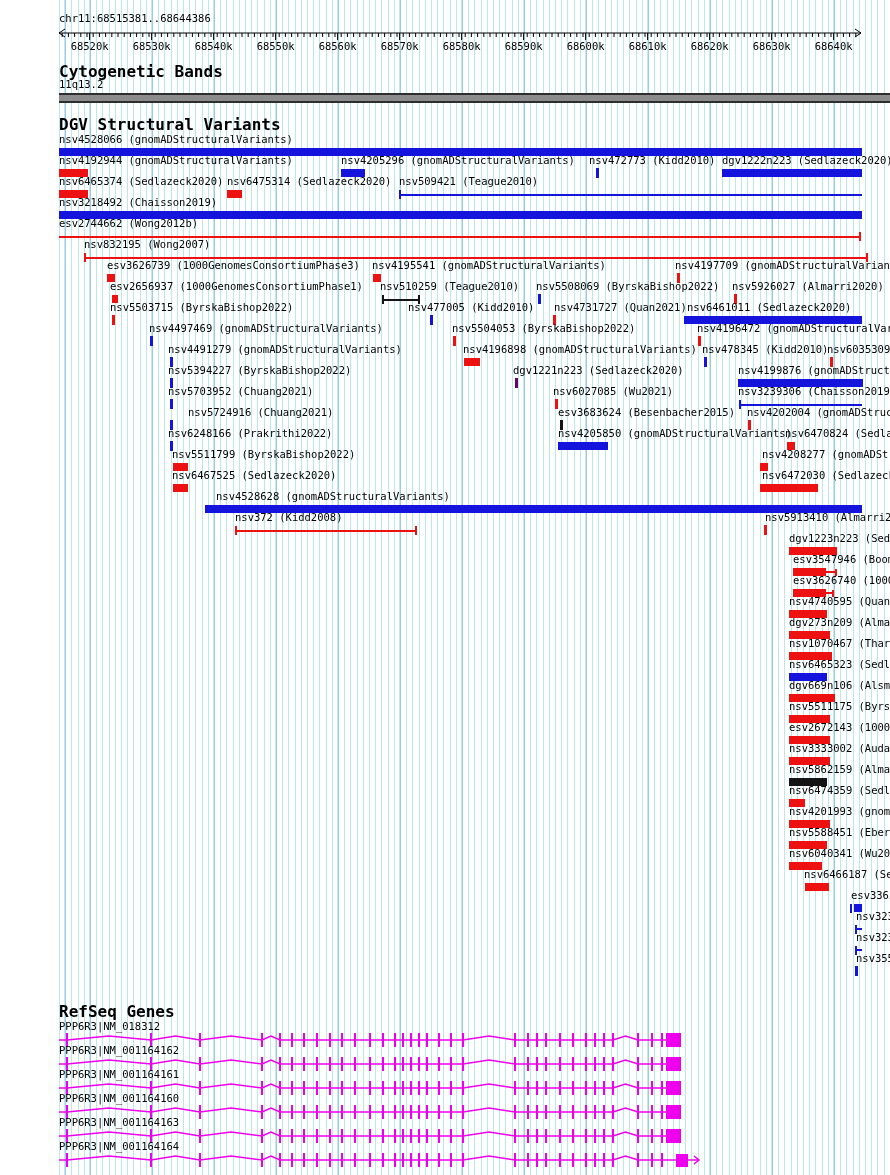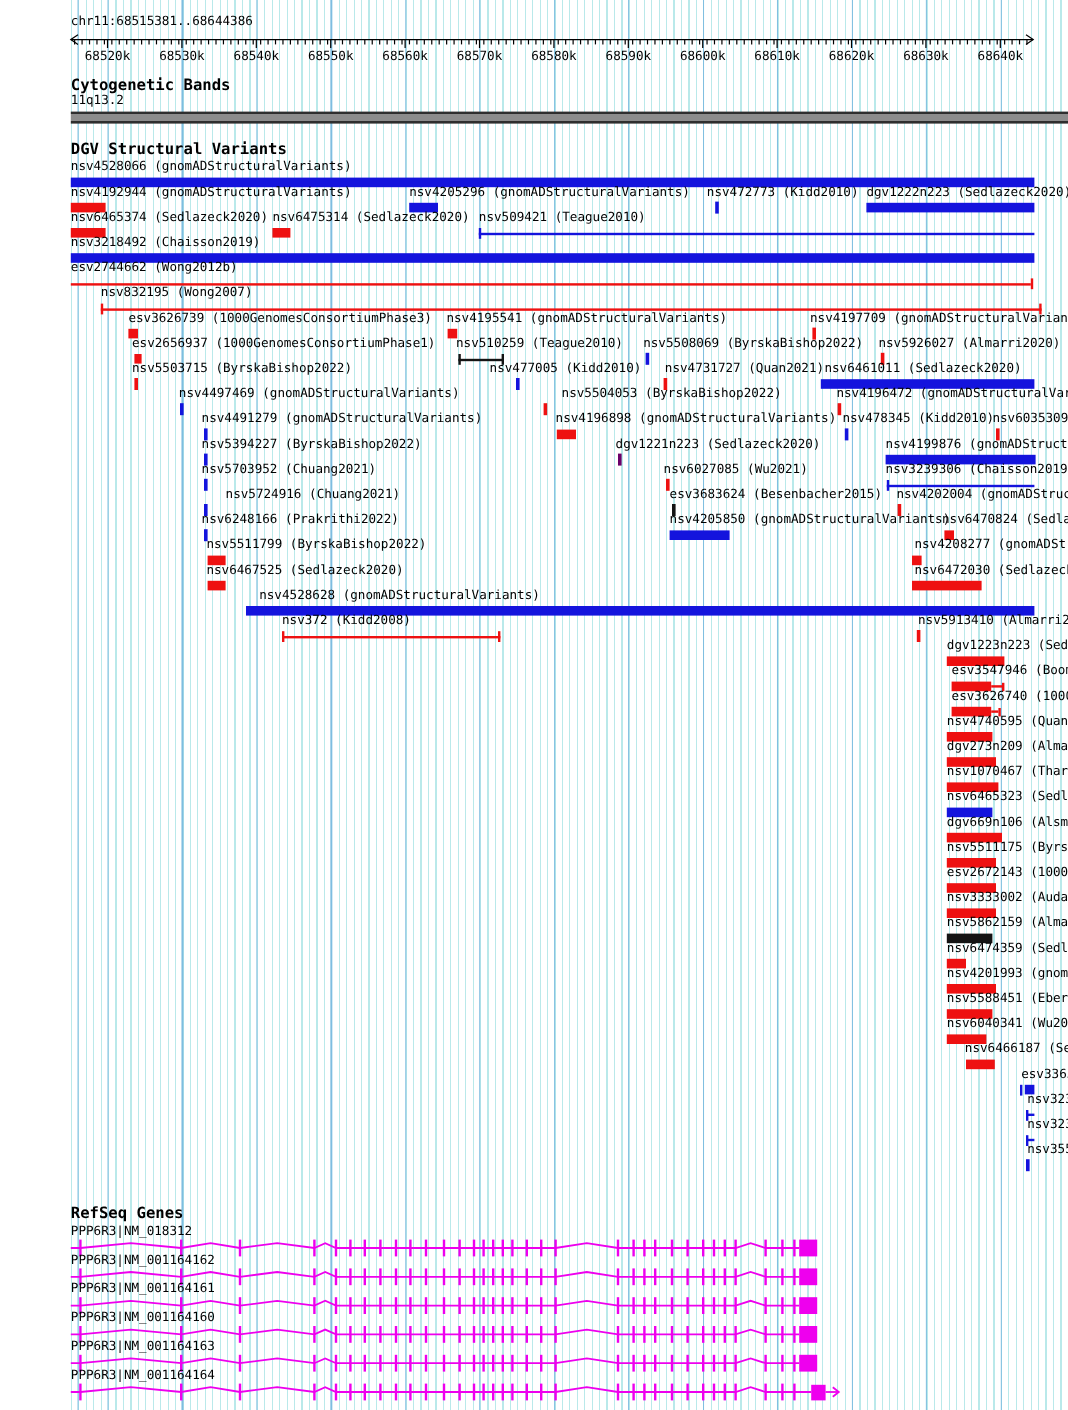--- a/index.html
+++ b/index.html
@@ -8,21 +8,21 @@
     background:#ffffff;color:#000;
     font-family:"DejaVu Sans Mono",monospace;font-size:10.5px;line-height:11px;
   }
   #gridpanel{
     position:absolute;left:59px;top:0;right:0;bottom:0;
     background-image:
       repeating-linear-gradient(90deg,#7ebde0 0 1px,transparent 1px 62px),
       repeating-linear-gradient(90deg,#b9e9ea 0 1px,transparent 1px 6.2px);
     background-position:30.6px 0, 0 0;
   }
-  .hdr{position:absolute;font-weight:bold;font-size:13px;white-space:pre;}
+  .hdr{position:absolute;font-weight:bold;font-size:16px;white-space:pre;}
   .lbl{position:absolute;white-space:pre;}
   #cytoband-bar{
     position:absolute;left:59px;right:0;top:93px;height:10px;
     background:linear-gradient(#2e2e2e 0 2px,#8c8c8c 2px 8px,#2e2e2e 8px 10px);
   }
   svg{position:absolute;left:0;overflow:visible;}
   text{font-family:"DejaVu Sans Mono",monospace;font-size:10.5px;fill:#000;}
 </style>
 </head>
 <body>
@@ -246,21 +246,21 @@
       <div class="lbl" style="left: 110px; top: 302px; position: absolute;">nsv5503715 (ByrskaBishop2022)</div>
       <div style="left: 112px; top: 315px; width: 3px; height: 10px; background: rgb(238, 17, 17); position: absolute;"></div>
       <div class="lbl" style="left: 408px; top: 302px; position: absolute;">nsv477005 (Kidd2010)</div>
       <div style="left: 430px; top: 315px; width: 3px; height: 10px; background: rgb(20, 20, 221); position: absolute;"></div>
       <div class="lbl" style="left: 554px; top: 302px; position: absolute;">nsv4731727 (Quan2021)</div>
       <div style="left: 553px; top: 315px; width: 3px; height: 10px; background: rgb(238, 17, 17); position: absolute;"></div>
       <div class="lbl" style="left: 687px; top: 302px; position: absolute;">nsv6461011 (Sedlazeck2020)</div>
       <div style="left: 684px; top: 316px; width: 178px; height: 8px; background: rgb(20, 20, 221); position: absolute;"></div>
       <div class="lbl" style="left: 149px; top: 323px; position: absolute;">nsv4497469 (gnomADStructuralVariants)</div>
       <div style="left: 150px; top: 336px; width: 3px; height: 10px; background: rgb(20, 20, 221); position: absolute;"></div>
-      <div class="lbl" style="left: 452px; top: 323px; position: absolute; padding-left: 16px;">nsv5504053 (ByrskaBishop2022)</div>
+      <div class="lbl" style="left: 452px; top: 323px; position: absolute;">nsv5504053 (ByrskaBishop2022)</div>
       <div style="left: 453px; top: 336px; width: 3px; height: 10px; background: rgb(238, 17, 17); position: absolute;"></div>
       <div class="lbl" style="left: 697px; top: 323px; position: absolute;">nsv4196472 (gnomADStructuralVari</div>
       <div style="left: 698px; top: 336px; width: 3px; height: 10px; background: rgb(238, 17, 17); position: absolute;"></div>
       <div class="lbl" style="left: 168px; top: 344px; position: absolute;">nsv4491279 (gnomADStructuralVariants)</div>
       <div style="left: 170px; top: 357px; width: 3px; height: 10px; background: rgb(20, 20, 221); position: absolute;"></div>
       <div class="lbl" style="left: 463px; top: 344px; position: absolute;">nsv4196898 (gnomADStructuralVariants)</div>
       <div style="left: 464px; top: 358px; width: 16px; height: 8px; background: rgb(238, 17, 17); position: absolute;"></div>
       <div class="lbl" style="left: 702px; top: 344px; position: absolute;">nsv478345 (Kidd2010)</div>
       <div style="left: 704px; top: 357px; width: 3px; height: 10px; background: rgb(20, 20, 221); position: absolute;"></div>
       <div class="lbl" style="left: 827px; top: 344px; position: absolute;">nsv6035309</div>

